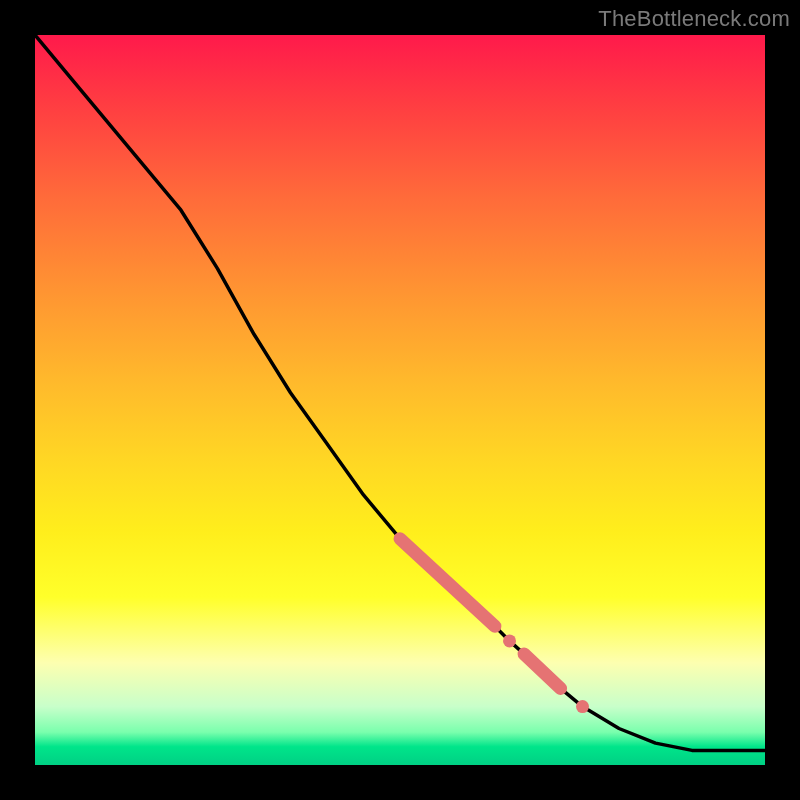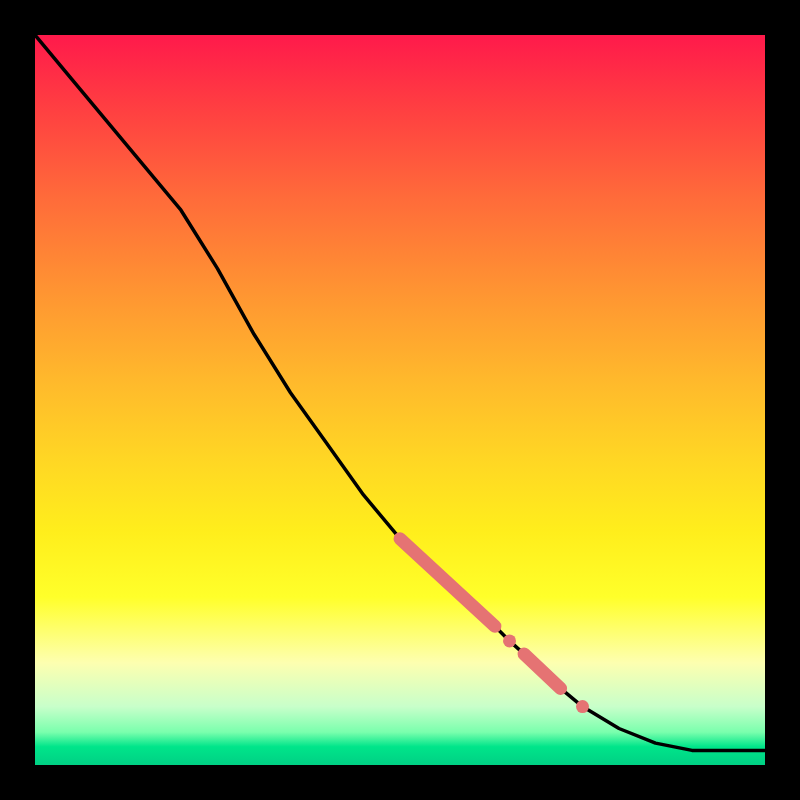--- a/index.html
+++ b/index.html
@@ -54,20 +54,21 @@
     left: 0;
     top: 0;
     width: 730px;
     height: 730px;
   }
 </style>
 </head>
 <body>
 
 <div class="frame">
+  <div class="watermark">TheBottleneck.com</div>
   <div class="plot">
     <svg class="overlay" viewBox="0 0 730 730" preserveAspectRatio="none">
       <path fill="none" stroke-width="3.5" stroke-linecap="round" stroke-linejoin="round" d="M0.0 0.0 L36.5 43.8 L73.0 87.6 L109.5 131.4 L146.0 175.2 L182.5 233.6 L219.0 299.3 L255.5 357.7 L292.0 408.8 L328.5 459.9 L365.0 503.7 L401.5 540.2 L438.0 573.0 L459.9 591.3 L474.5 605.9 L511.0 638.8 L525.6 653.4 L547.5 671.6 L584.0 693.5 L620.5 708.1 L657.0 715.4 L730.0 715.4" stroke="#000000"></path>
       <g>
           <line x1="365.0" y1="503.7" x2="459.9" y2="591.3" stroke="#e57373" stroke-width="13" stroke-linecap="round"></line>
           <circle cx="474.5" cy="605.9" r="6.5" fill="#e57373"></circle>
           <line x1="489.1" y1="619.0" x2="525.6" y2="653.4" stroke="#e57373" stroke-width="13" stroke-linecap="round"></line>
           <circle cx="547.5" cy="671.6" r="6.5" fill="#e57373"></circle>
         </g>
     </svg>

